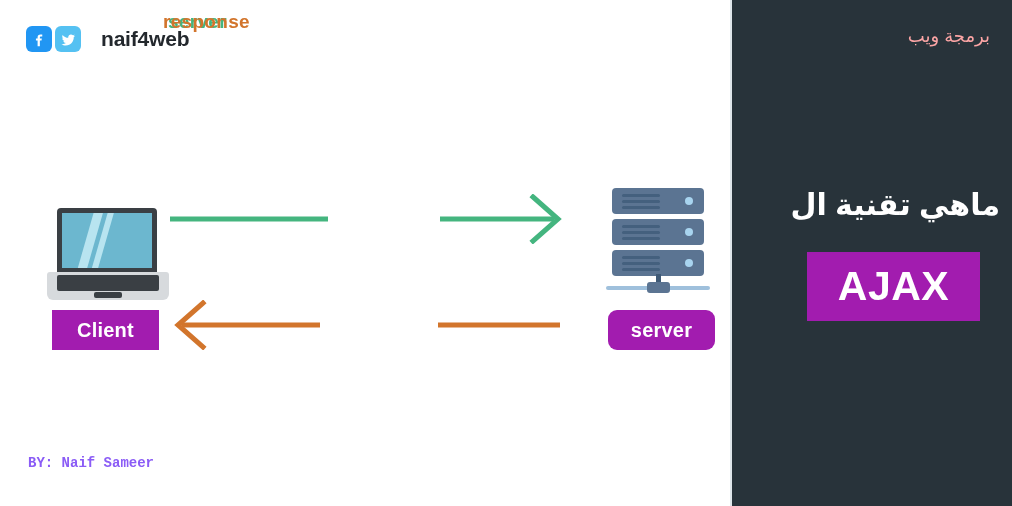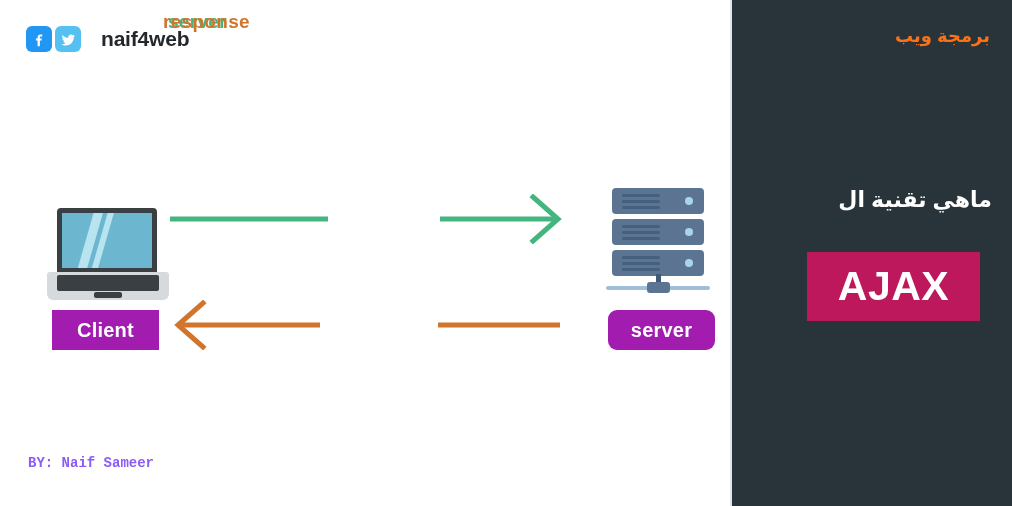--- a/index.html
+++ b/index.html
@@ -213,41 +213,41 @@
   }
   #panel-divider {
     position: absolute;
     left: 730px; top: 0;
     width: 2px; height: 506px;
     background: #dfe6ea;
   }
   #panel-kicker {
     position: absolute;
     right: 22px; top: 25px;
-    color: #f97316;
+    color: #fca5a5;
     font-size: 18px;
-    font-weight: bold;
+    font-weight: normal;
     direction: rtl;
     white-space: nowrap;
   }
   #panel-heading {
     position: absolute;
-    right: 20px; top: 187px;
+    right: 12px; top: 187px;
     color: #ffffff;
-    font-size: 22px;
+    font-size: 30px;
     font-weight: bold;
     direction: rtl;
     white-space: nowrap;
     letter-spacing: 0px;
   }
   #ajax-box {
     position: absolute;
     left: 75px; top: 252px;
     width: 173px; height: 69px;
-    background: #be185d;
+    background: #a21caf;
     display: flex;
     align-items: center;
     justify-content: center;
   }
   #ajax-text {
     color: #ffffff;
     font-size: 41px;
     font-weight: bold;
     letter-spacing: 0.5px;
   }

